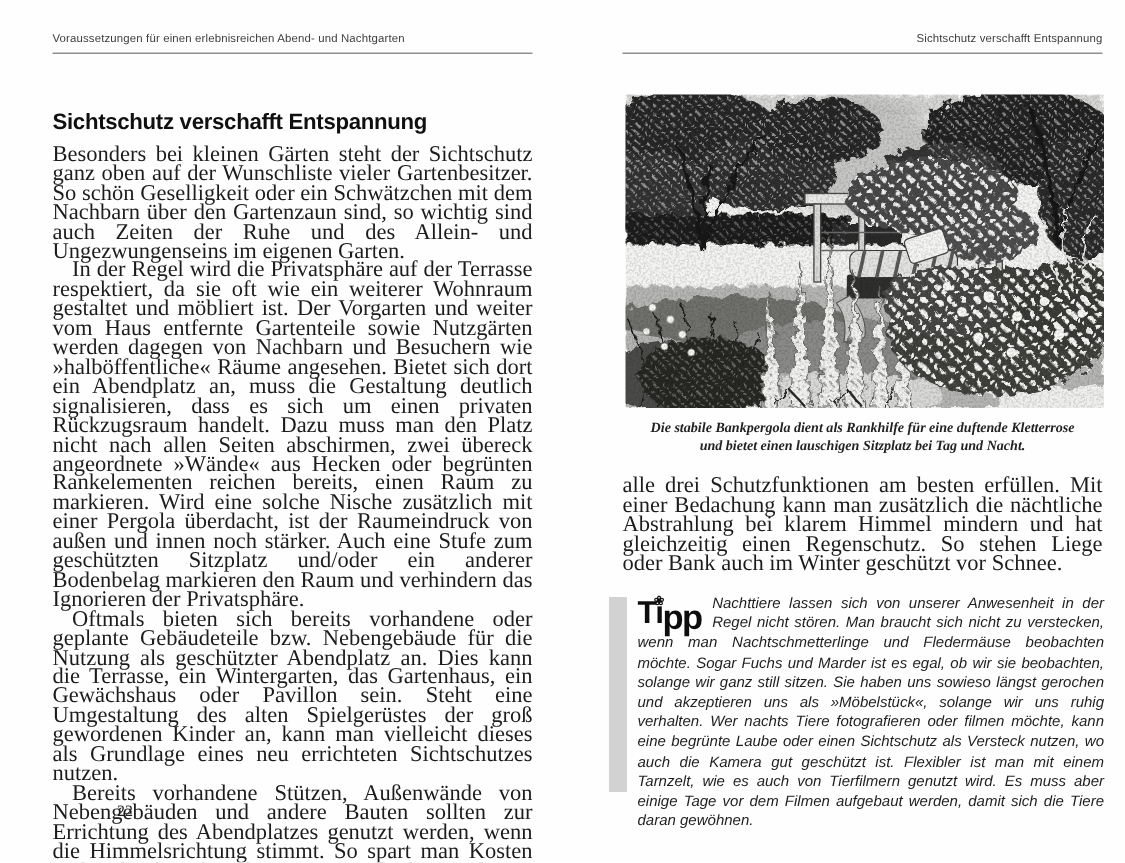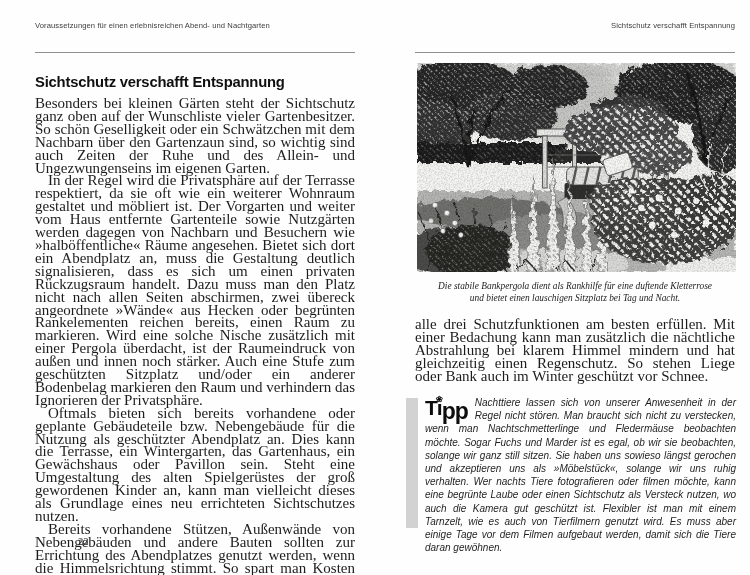--- a/index.html
+++ b/index.html
@@ -3,39 +3,39 @@
 <meta charset="utf-8">
 <style>
   html,body{margin:0;padding:0;background:#ffffff;}
   .spread{
     position:relative;width:750px;height:575px;background:#fefefe;
     font-family:"Liberation Serif",serif;color:#1c1c1c;overflow:hidden;
   }
   .running-head{
     position:absolute;top:21px;width:320px;
     font-family:"Liberation Sans",sans-serif;font-size:7.6px;color:#3c3c3c;
-    padding-bottom:22px;border-bottom:1.6px solid #8f8f8f;letter-spacing:0.1px;
+    padding-bottom:5px;border-bottom:1.6px solid #8f8f8f;letter-spacing:0.1px;
   }
   .rh-left{left:35px;}
   .rh-right{left:415px;text-align:right;}
   .page-title{
     position:absolute;left:35px;top:64px;width:330px;
     font-family:"Liberation Sans",sans-serif;font-weight:bold;
     font-size:14.8px;letter-spacing:-0.2px;color:#101010;
   }
   .body-col{position:absolute;width:320px;font-size:15px;line-height:12.9px;text-align:justify;}
   .body-left{left:35px;top:97px;}
   .body-right{left:415px;top:318px;}
   .body-col p{margin:0;}
   .body-col p.indent{text-indent:13px;}
   .figure{position:absolute;left:417px;top:63px;width:319px;height:209px;}
   .figure svg{display:block;width:100%;height:100%;}
   .fig-caption{
     position:absolute;left:408px;top:280px;width:334px;text-align:center;
-    font-style:italic;font-size:9.4px;line-height:12.4px;color:#222;
+    font-style:italic;font-size:9.4px;line-height:12.4px;color:#222;font-weight:bold;
   }
   .tip-box{
     position:absolute;left:406px;top:396px;width:330px;box-sizing:border-box;
     padding-left:19px;font-family:"Liberation Sans",sans-serif;font-style:italic;
     font-size:10px;line-height:13.2px;text-align:justify;color:#1e1e1e;
   }
   .tip-bar{position:absolute;left:0;top:2px;width:12px;height:130px;background:#d2d2d2;}
   .tip-logo{
     float:left;font-style:normal;font-weight:bold;font-size:21px;line-height:19px;
     letter-spacing:-1px;margin:2px 7px 0 0;color:#0d0d0d;

